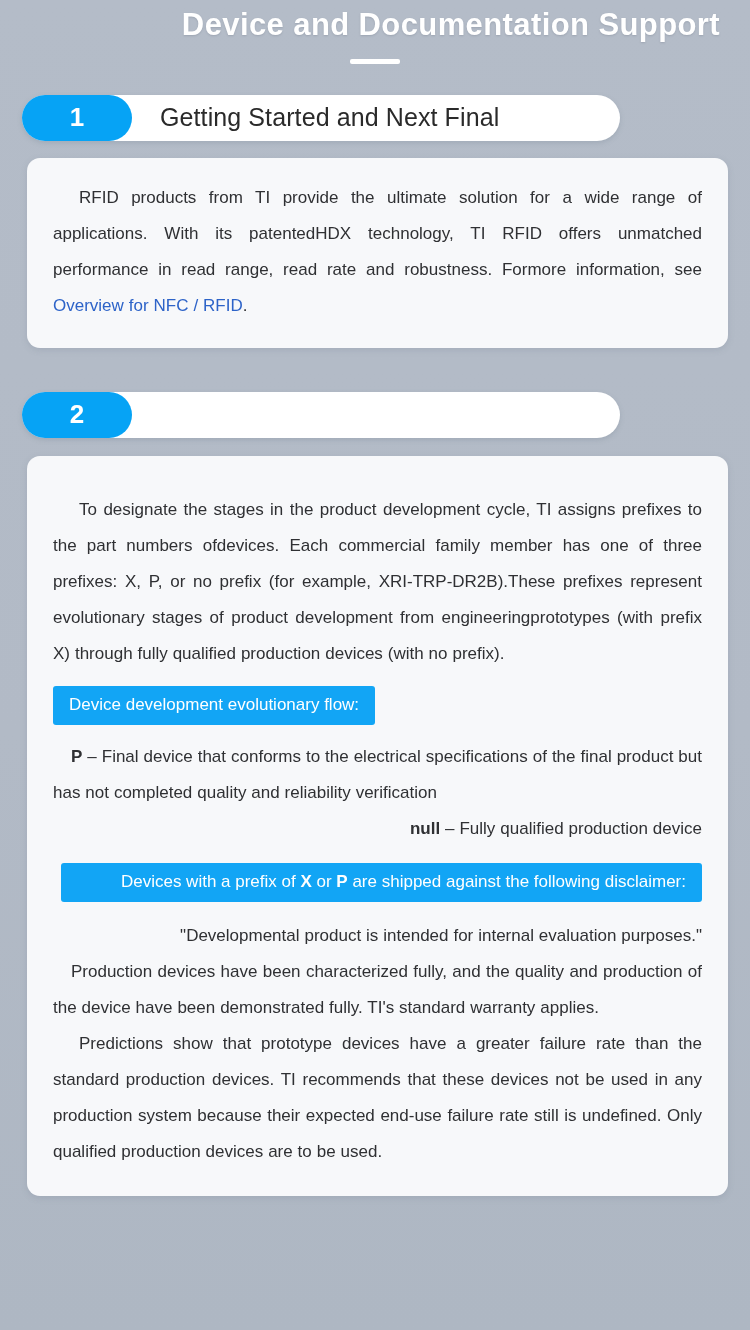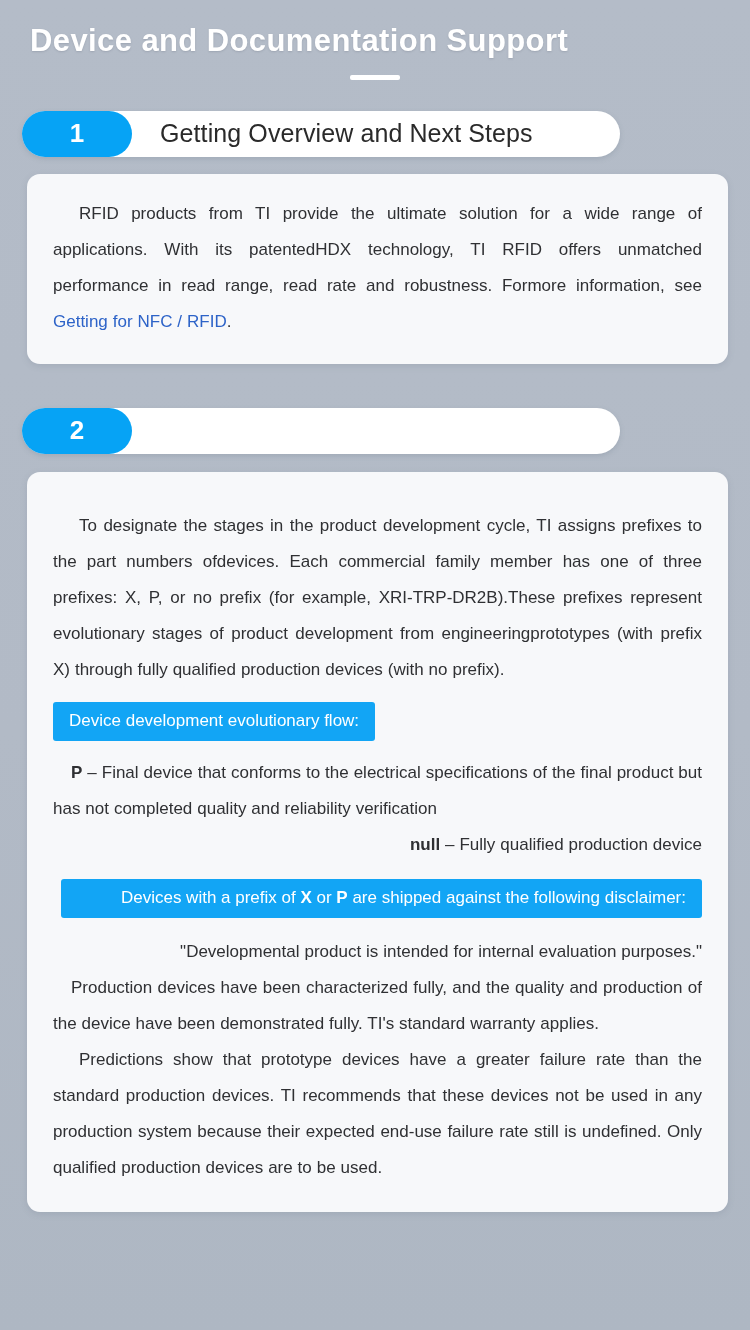--- a/index.html
+++ b/index.html
@@ -16,22 +16,22 @@
     position: relative;
     width: 750px;
     min-height: 1330px;
     background: linear-gradient(180deg, #b4bcc8 0%, #b2bac6 55%, #aeb7c3 100%);
     padding: 0 0 26px 0;
     overflow: hidden;
   }
 
   
   .page-header {
-    padding: 22px 30px 0 30px;
-    text-align: left;
+    padding: 6px 30px 0 30px;
+    text-align: right;
   }
   .page-title {
     color: #ffffff;
     font-size: 31px;
     font-weight: bold;
     letter-spacing: 0.4px;
     line-height: 1.25;
     text-shadow: 0 1px 2px rgba(90,100,115,0.25);
   }
   .title-rule {
@@ -149,25 +149,25 @@
 <div class="page">
 
   <div class="page-header">
     <div class="page-title">Device and Documentation Support</div>
     <div class="title-rule"></div>
   </div>
 
   <div class="section-head">
     <div class="section-pill"></div>
     <div class="section-badge">1</div>
-    <div class="section-title">Getting Overview and Next Steps</div>
+    <div class="section-title">Getting Started and Next Final</div>
   </div>
 
   <div class="card card-1">
-    <p class="para indent"><span>RFID products from TI provide the ultimate solution for a wide range of applications. With its patentedHDX technology, TI RFID offers unmatched performance in read range, read rate and robustness. Formore information, see </span><a class="inline-link" href="#">Getting for NFC / RFID</a><span>.</span></p>
+    <p class="para indent"><span>RFID products from TI provide the ultimate solution for a wide range of applications. With its patentedHDX technology, TI RFID offers unmatched performance in read range, read rate and robustness. Formore information, see </span><a class="inline-link" href="#">Overview for NFC / RFID</a><span>.</span></p>
   </div>
 
   <div class="section-head" style="margin-top:44px;">
     <div class="section-pill"></div>
     <div class="section-badge">2</div>
   </div>
 
   <div class="card card-2">
 
     <p class="para indent">To designate the stages in the product development cycle, TI assigns prefixes to the part numbers ofdevices. Each commercial family member has one of three prefixes: X, P, or no prefix (for example, XRI-TRP-DR2B).These prefixes represent evolutionary stages of product development from engineeringprototypes (with prefix X) through fully qualified production devices (with no prefix).</p>

